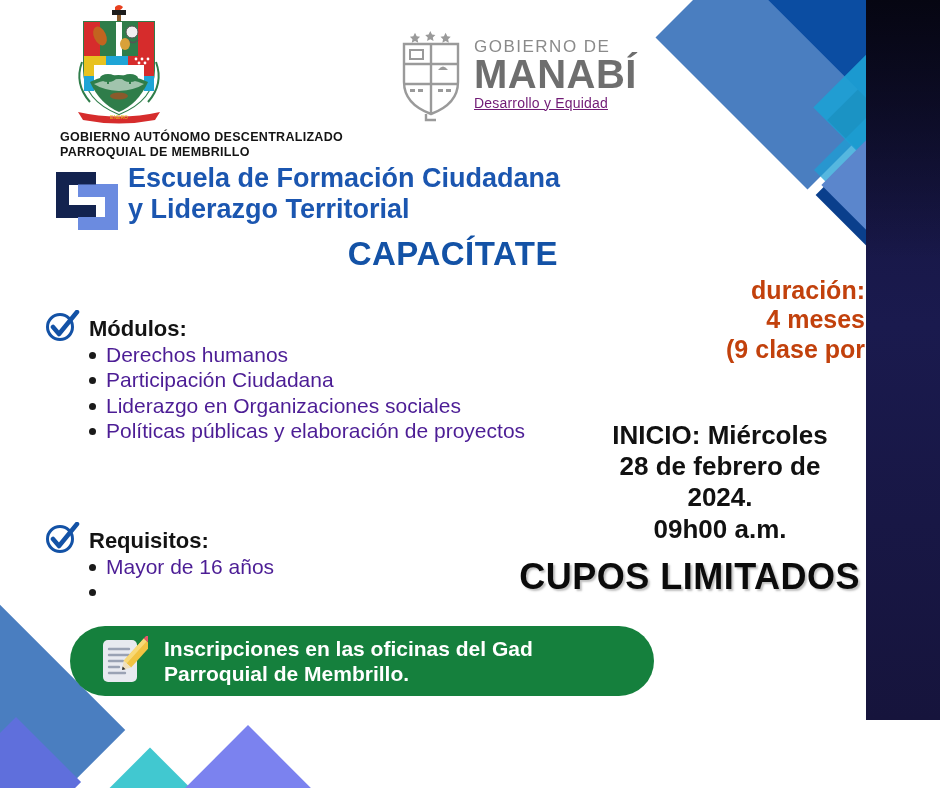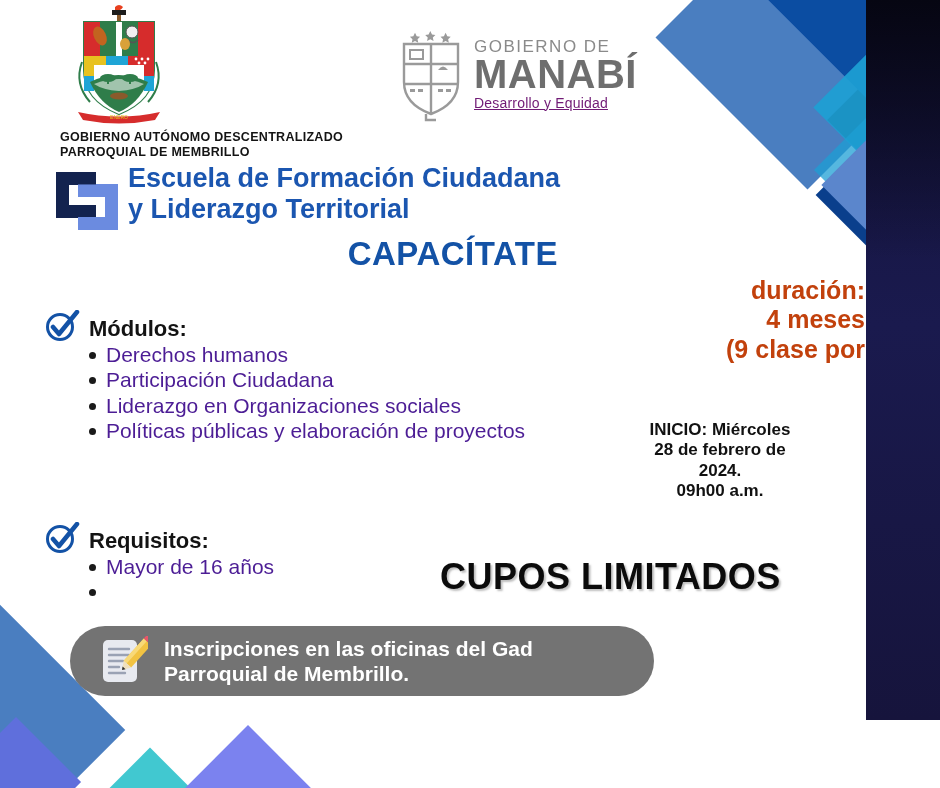--- a/index.html
+++ b/index.html
@@ -90,32 +90,32 @@
   .modules{left:44px;top:310px;width:520px;}
   .requisitos{left:44px;top:522px;width:430px;}
 
   
   .duracion{
     position:absolute;left:575px;top:276px;width:290px;text-align:right;
     font-weight:bold;font-size:25px;color:#c2410c;line-height:1.17;
   }
   .inicio{
     position:absolute;left:575px;top:420px;width:290px;text-align:center;
-    font-weight:bold;font-size:17px;color:#111;line-height:1.2;
+    font-weight:bold;font-size:26px;color:#111;line-height:1.2;
   }
   .cupos{
-    position:absolute;left:440px;top:556px;width:420px;text-align:left;
+    position:absolute;left:440px;top:556px;width:420px;text-align:right;
     font-weight:bold;font-size:36px;color:#0b0b0b;letter-spacing:.5px;
     text-shadow:2px 2px 2px rgba(140,140,140,.55);
   }
 
   
   .banner{
     position:absolute;left:70px;top:626px;width:584px;height:70px;
-    background:#737373;border-radius:35px;
+    background:#15803d;border-radius:35px;
     display:flex;align-items:center;gap:16px;padding-left:28px;
     box-sizing:border-box;
   }
   .banner-txt{
     color:#ffffff;font-weight:bold;font-size:21px;line-height:1.2;
   }
 
   
   .footer{
     position:absolute;left:120px;top:726px;width:490px;text-align:center;

